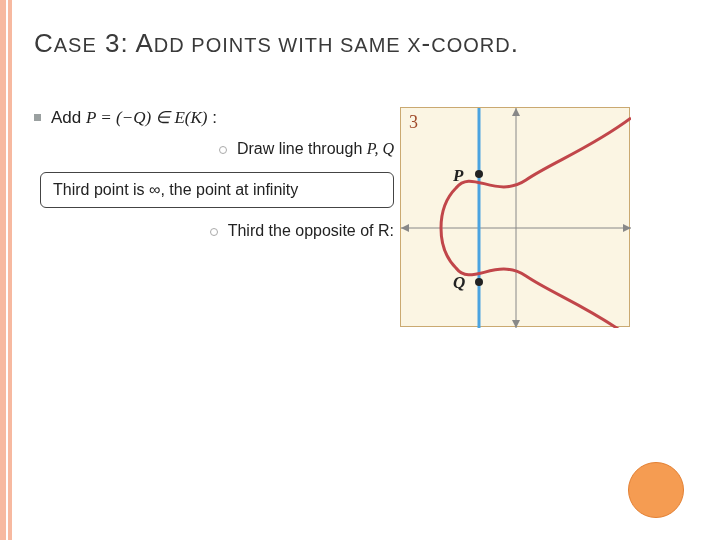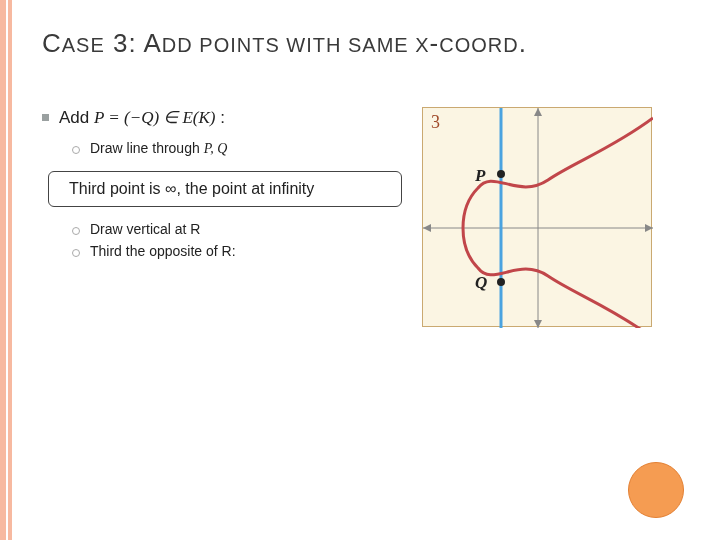--- a/index.html
+++ b/index.html
@@ -12,35 +12,35 @@
     overflow: hidden;
   }
   .side-bar {
     position: absolute;
     left: 0; top: 0;
     width: 12px; height: 540px;
     background: linear-gradient(to right, #f7b9a0 0 6px, #fff 6px 8px, #f7b9a0 8px 12px);
   }
   .slide {
     position: absolute;
-    left: 12px; top: 0;
+    left: 4px; top: 0;
     width: 708px; height: 408px;
     padding: 28px 30px 30px 30px;
   }
   .title {
     font-size: 26px;
     letter-spacing: 1px;
     color: #3a3a3a;
     font-weight: 400;
     margin-bottom: 26px;
   }
   .content {
     display: flex;
     flex-direction: row;
-    gap: 20px;
+    gap: 6px;
     margin-top: 48px;
   }
   .col-left {
     width: 360px;
   }
   .bullet-l1 {
     display: flex;
     gap: 10px;
     font-size: 17px;
     color: #222;
@@ -48,38 +48,39 @@
   }
   .bullet-l1 .sq {
     width: 7px; height: 7px;
     background: #9aa0a0;
     margin-top: 7px;
     flex-shrink: 0;
   }
   .bullet-l2 {
     display: flex;
     gap: 10px;
-    font-size: 14px;
+    font-size: 16px;
     color: #222;
     margin-left: 30px;
     margin-bottom: 6px;
+    justify-content: flex-end;
   }
   .bullet-l2 .circ {
     width: 8px; height: 8px;
     border: 1px solid #aaa;
     border-radius: 50%;
     margin-top: 6px;
     flex-shrink: 0;
     background: #fff;
   }
   .mathit { font-style: italic; font-family: 'Cambria Math', Georgia, serif; }
   .boxed {
     border: 1px solid #444;
     border-radius: 6px;
-    padding: 8px 20px;
+    padding: 8px 12px;
     font-size: 16px;
     color: #222;
     margin: 14px 0 14px 6px;
   }
   sup { font-size: 0.7em; }
   .col-right {
     width: 240px;
   }
   .figure {
     width: 230px;
@@ -150,24 +151,20 @@
         <span>
           <span>Draw line through </span><span class="mathit">P, Q</span>
         </span>
       </div>
 
 
       <div class="boxed">
         <span>Third point is ∞, the point at infinity</span>
       </div>
 
-      <div class="bullet-l2">
-        <span class="circ"></span>
-        <span>Draw vertical at R</span>
-      </div>
 
       <div class="bullet-l2">
         <span class="circ"></span>
         <span>Third the opposite of R:</span>
       </div>
 
 
     </div>
 
     <div class="col-right">

